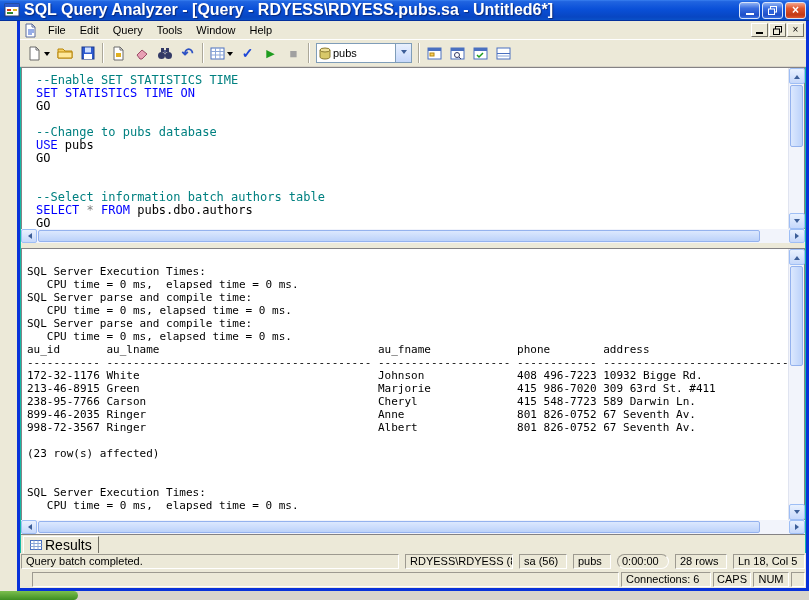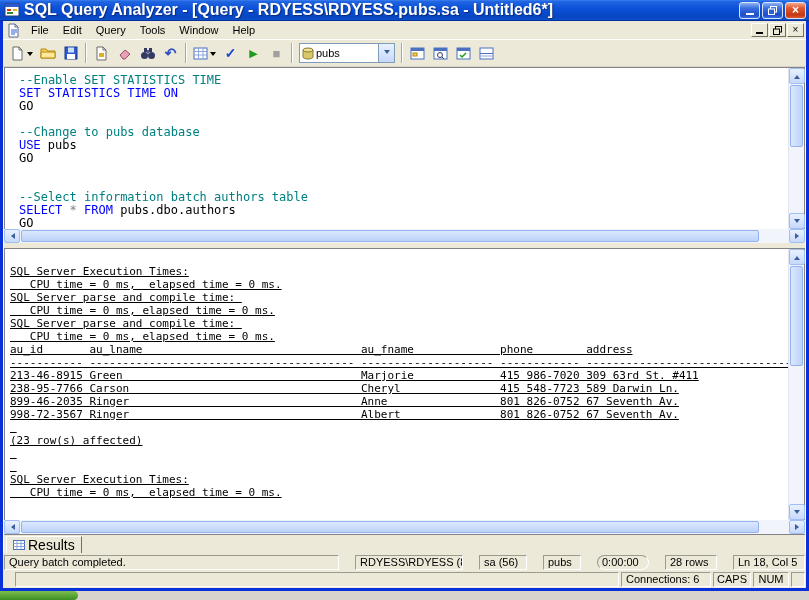--- a/index.html
+++ b/index.html
@@ -58,31 +58,31 @@
   }
   .db-combo .combo-icon { margin:0 2px; flex:none; }
   .db-combo .combo-value { flex:1; font-size:11px; overflow:hidden; white-space:nowrap; }
   .combo-btn {
     width:16px; height:18px; background:linear-gradient(180deg,#E9F1FE,#C6D8FB);
     border-left:1px solid #7F9DB9; display:flex; align-items:center; justify-content:center; flex:none;
   }
   .combo-btn .dd-arr { margin:0; border-top-color:#3C5E98; }
 
   
-  .frame-body { flex:1; display:flex; flex-direction:column; border-left:3px solid #0831d9; border-right:3px solid #0831d9; border-bottom:3px solid #0831d9; background:#ffffff; overflow:hidden; }
+  .frame-body { flex:1; display:flex; flex-direction:column; border-left:3px solid #0831d9; border-right:3px solid #0831d9; border-bottom:3px solid #0831d9; background:#14b8a6; overflow:hidden;margin-left:17px; }
   .client { flex:1; display:flex; flex-direction:column; padding:0 1px; overflow:hidden; }
 
   .editor-area { height:162px; display:flex; background:#fff; border:1px solid #848284; border-bottom:none; }
   .results-area { flex:1; display:flex; background:#fff; border:1px solid #848284; border-bottom:none; }
 
   .editor-text { flex:1; overflow:hidden; padding:6px 0 0 14px; font-family:"DejaVu Sans Mono","Liberation Mono",monospace; font-size:12px; line-height:13px; }
   .code-line { white-space:pre; height:13px; }
 
   .results-text { flex:1; overflow:hidden; padding:16px 0 0 5px; font-family:"DejaVu Sans Mono","Liberation Mono",monospace; font-size:11px; line-height:13px; }
-  .res-line { white-space:pre; height:13px;text-decoration:underline; }
+  .res-line { white-space:pre; height:13px; }
 
   .splitter { height:5px; background:#ECE9D8; }
 
   
   .sb-v { width:16px; flex:none; display:flex; flex-direction:column; background:#F2F4FB; border-left:1px solid #e0e4f0; }
   .sb-h { height:14px; flex:none; display:flex; background:#F2F4FB; }
   .sb-btn {
     flex:none; display:flex; align-items:center; justify-content:center;
     background:linear-gradient(180deg,#E9F1FE 0%,#C6D8FB 100%);
     border:1px solid #9EBEF5; border-radius:2px;
@@ -108,21 +108,21 @@
 
   
   .tabs-row { height:19px; background:#ECE9D8; display:flex; align-items:flex-end; padding:0 2px; border-top:1px solid #848284; }
   .tab {
     height:17px; display:flex; align-items:center; gap:3px; padding:0 6px;
     background:#ECE9D8; border:1px solid; border-color:#fff #716f64 #ECE9D8 #fff; border-bottom:none;
     font-size:14px;
   }
 
   
-  .statusbar { height:17px; background:#ECE9D8; display:flex; align-items:center; padding:1px 1px 0 1px; gap:16px; }
+  .statusbar { height:17px; background:#ECE9D8; display:flex; align-items:flex-start; padding:1px 1px 0 1px; gap:6px; }
   .appstatusbar { height:18px; background:#ECE9D8; display:flex; align-items:stretch; padding:2px 1px 1px 12px; gap:2px; }
   .panel {
     border:1px solid; border-color:#9d9a90 #ffffff #ffffff #9d9a90;
     padding:0 4px; line-height:13px; display:flex; align-items:center;
     white-space:nowrap; overflow:hidden;
   }
   .p-msg { flex:1; }
   .p-server { width:108px; }
   .p-user { width:48px; }
   .p-db { width:38px; }
@@ -355,20 +355,21 @@
       <div class="results-area">
         <div class="results-text">
             <div class="res-line">SQL Server Execution Times:</div>
             <div class="res-line">   CPU time = 0 ms,  elapsed time = 0 ms.</div>
             <div class="res-line">SQL Server parse and compile time: </div>
             <div class="res-line">   CPU time = 0 ms, elapsed time = 0 ms.</div>
             <div class="res-line">SQL Server parse and compile time: </div>
             <div class="res-line">   CPU time = 0 ms, elapsed time = 0 ms.</div>
             <div class="res-line">au_id       au_lname                                 au_fname             phone        address</div>
             <div class="res-line">----------- ---------------------------------------- -------------------- ------------ ----------------------------------------</div>
+            <div class="res-line">172-32-1176 White                                    Johnson              408 496-7223 10932 Bigge Rd.</div>
             <div class="res-line">213-46-8915 Green                                    Marjorie             415 986-7020 309 63rd St. #411</div>
             <div class="res-line">238-95-7766 Carson                                   Cheryl               415 548-7723 589 Darwin Ln.</div>
             <div class="res-line">899-46-2035 Ringer                                   Anne                 801 826-0752 67 Seventh Av.</div>
             <div class="res-line">998-72-3567 Ringer                                   Albert               801 826-0752 67 Seventh Av.</div>
             <div class="res-line">&nbsp;</div>
             <div class="res-line">(23 row(s) affected)</div>
             <div class="res-line">&nbsp;</div>
             <div class="res-line">&nbsp;</div>
             <div class="res-line">SQL Server Execution Times:</div>
             <div class="res-line">   CPU time = 0 ms,  elapsed time = 0 ms.</div>

